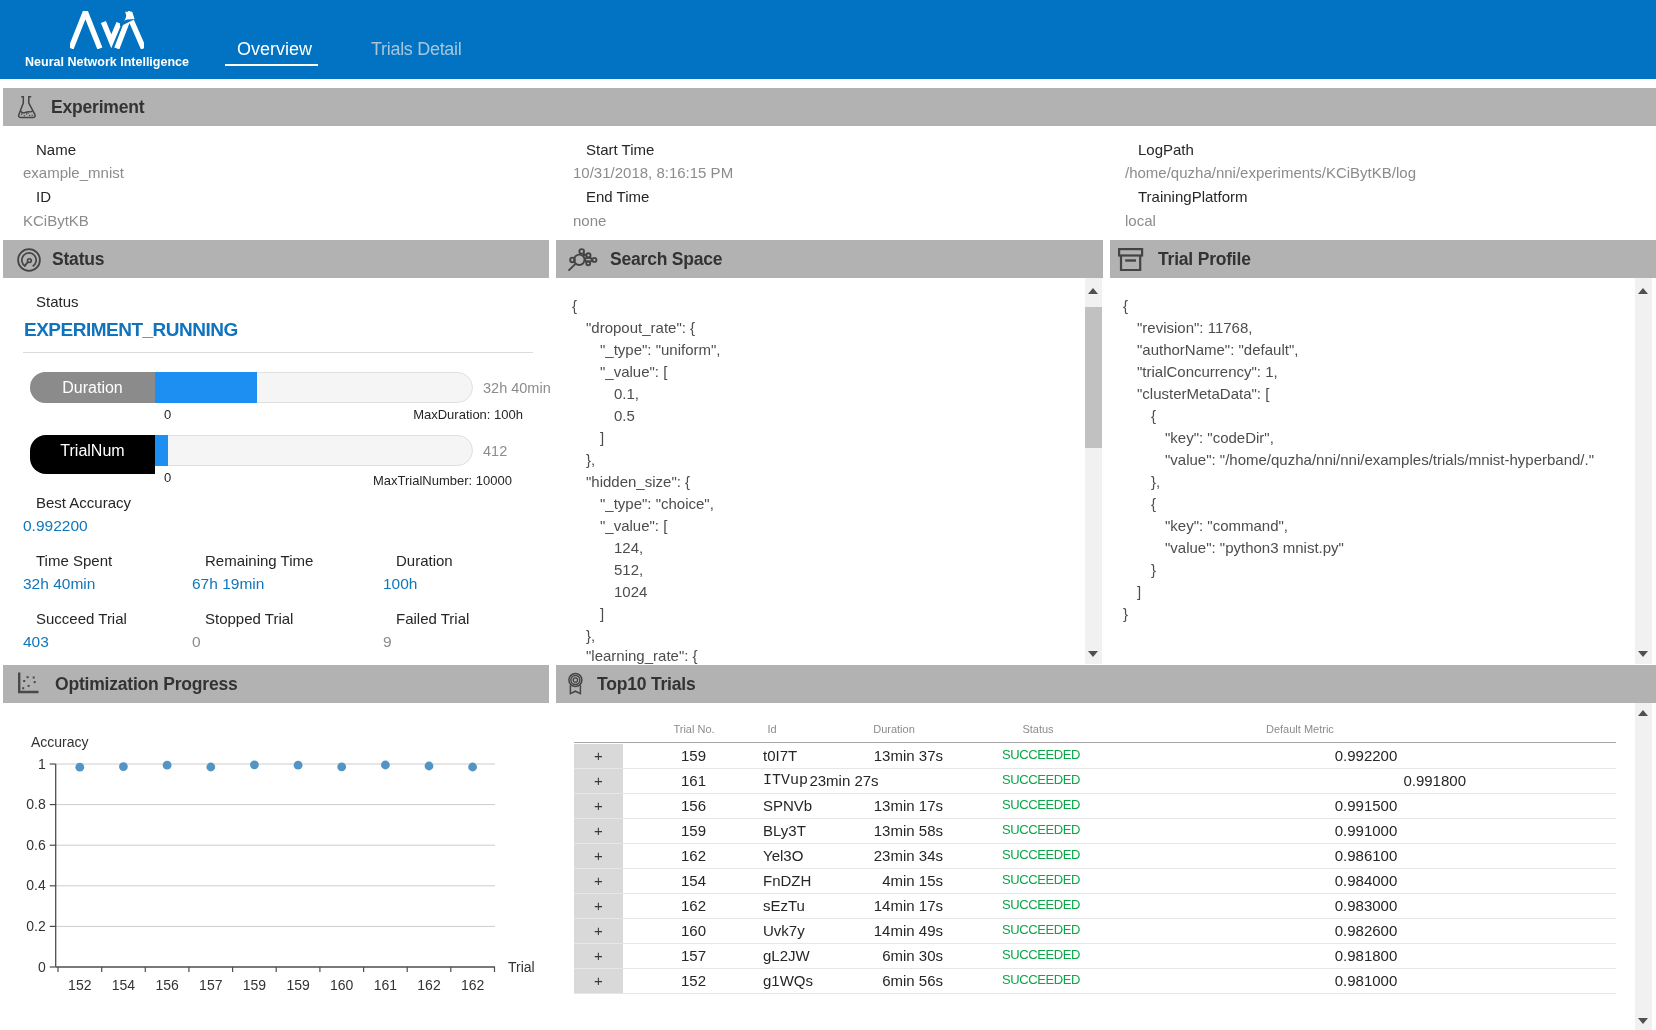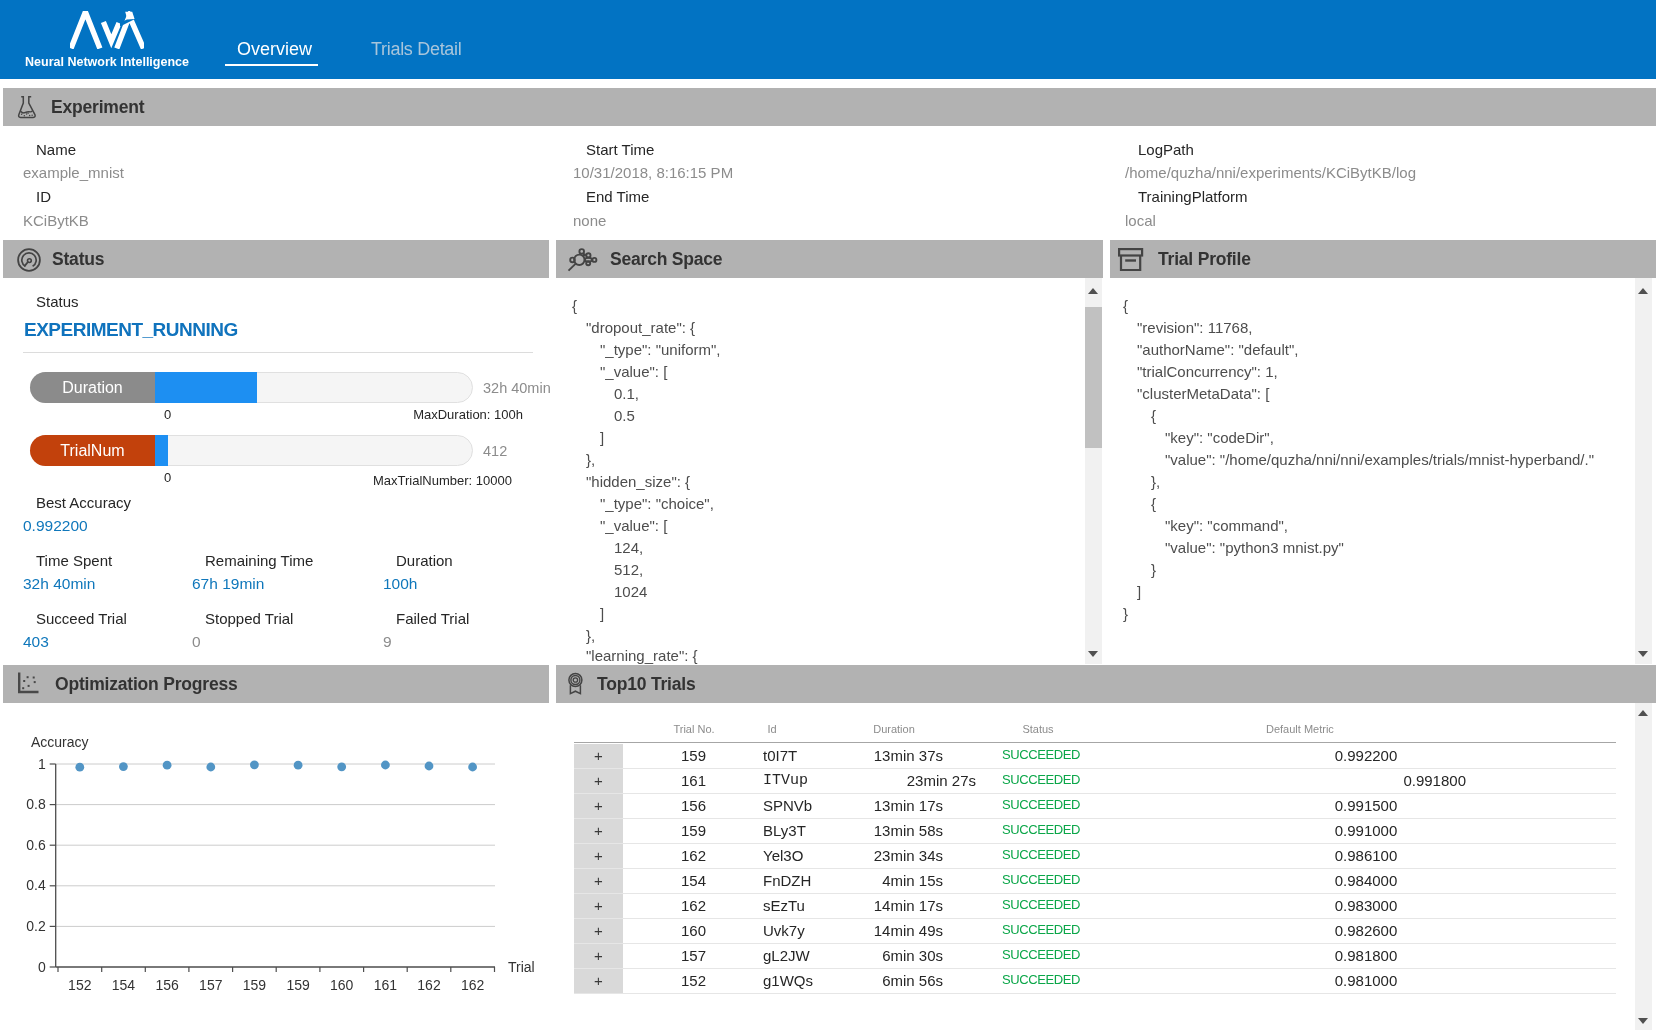--- a/index.html
+++ b/index.html
@@ -89,21 +89,21 @@
 
 <div class="abs" style="left:30px;top:372px;width:443px;height:31px;border:1px solid #e0e0e0;background:#f5f5f5;border-radius:16px;box-sizing:border-box;"></div>
 <div class="abs" style="left:155px;top:372px;width:102px;height:31px;background:#1d8ff2;"></div>
 <div class="abs" style="left:30px;top:372px;width:125px;height:31px;background:#8b8b8b;border-radius:16px 0 0 16px;color:#fff;font-size:16px;text-align:center;line-height:31px;">Duration</div>
 <div class="val" style="left:483px;top:380px;font-size:14.5px;">32h 40min</div>
 <div class="lbl" style="left:151px;top:407px;font-size:13px;">0</div>
 <div class="lbl" style="left:380px;top:407px;font-size:13px;width:130px;text-align:right;">MaxDuration: 100h</div>
 
 <div class="abs" style="left:30px;top:435px;width:443px;height:31px;border:1px solid #e0e0e0;background:#f5f5f5;border-radius:16px;box-sizing:border-box;"></div>
 <div class="abs" style="left:155px;top:435px;width:13px;height:31px;background:#1d8ff2;"></div>
-<div class="abs" style="left:30px;top:435px;width:125px;height:31px;background:#c2410c;border-radius:16px 0 0 16px;color:#fff;font-size:16px;text-align:center;line-height:31px;">TrialNum</div>
+<div class="abs" style="left:30px;top:435px;width:125px;height:39px;background:#000000;border-radius:16px 0 0 16px;color:#fff;font-size:16px;text-align:center;line-height:31px;">TrialNum</div>
 <div class="val" style="left:483px;top:443px;font-size:14.5px;">412</div>
 <div class="lbl" style="left:151px;top:470px;font-size:13px;">0</div>
 <div class="lbl" style="left:360px;top:473px;font-size:13px;width:150px;text-align:left;">MaxTrialNumber: 10000</div>
 
 <div class="lbl" style="left:23px;top:494px;">Best Accuracy</div>
 <div class="bval" style="left:23px;top:517px;">0.992200</div>
 
 <div class="lbl" style="left:23px;top:552px;">Time Spent</div>
 <div class="lbl" style="left:192px;top:552px;">Remaining Time</div>
 <div class="lbl" style="left:383px;top:552px;">Duration</div>
@@ -273,21 +273,21 @@
 <div class="plus" style="top:744px;">+</div>
 <div class="td" style="left:636px;top:747px;width:70px;text-align:right;">159</div>
 <div class="td" style="left:763px;top:747px;">t0I7T</div>
 <div class="td" style="left:843px;top:747px;width:100px;text-align:right;">13min 37s</div>
 <div class="td" style="left:1002px;top:747px;color:#0aa648;font-size:13px;letter-spacing:-0.4px;">SUCCEEDED</div>
 <div class="td" style="left:1266px;top:747px;width:200px;text-align:center;">0.992200</div>
 <div class="rowline" style="top:768px;"></div>
 <div class="plus" style="top:769px;">+</div>
 <div class="td" style="left:636px;top:772px;width:70px;text-align:right;">161</div>
 <div class="td" style="left:763px;top:772px;font-family:Liberation Mono, monospace;">ITVup</div>
-<div class="td" style="left:876px;top:772px;width:100px;text-align:right;">23min 27s</div>
+<div class="td" style="left:794px;top:772px;width:100px;text-align:center;">23min 27s</div>
 <div class="td" style="left:1002px;top:772px;color:#0aa648;font-size:13px;letter-spacing:-0.4px;">SUCCEEDED</div>
 <div class="td" style="left:1266px;top:772px;width:200px;text-align:right;">0.991800</div>
 <div class="rowline" style="top:793px;"></div>
 <div class="plus" style="top:794px;">+</div>
 <div class="td" style="left:636px;top:797px;width:70px;text-align:right;">156</div>
 <div class="td" style="left:763px;top:797px;">SPNVb</div>
 <div class="td" style="left:843px;top:797px;width:100px;text-align:right;">13min 17s</div>
 <div class="td" style="left:1002px;top:797px;color:#0aa648;font-size:13px;letter-spacing:-0.4px;">SUCCEEDED</div>
 <div class="td" style="left:1266px;top:797px;width:200px;text-align:center;">0.991500</div>
 <div class="rowline" style="top:818px;"></div>

